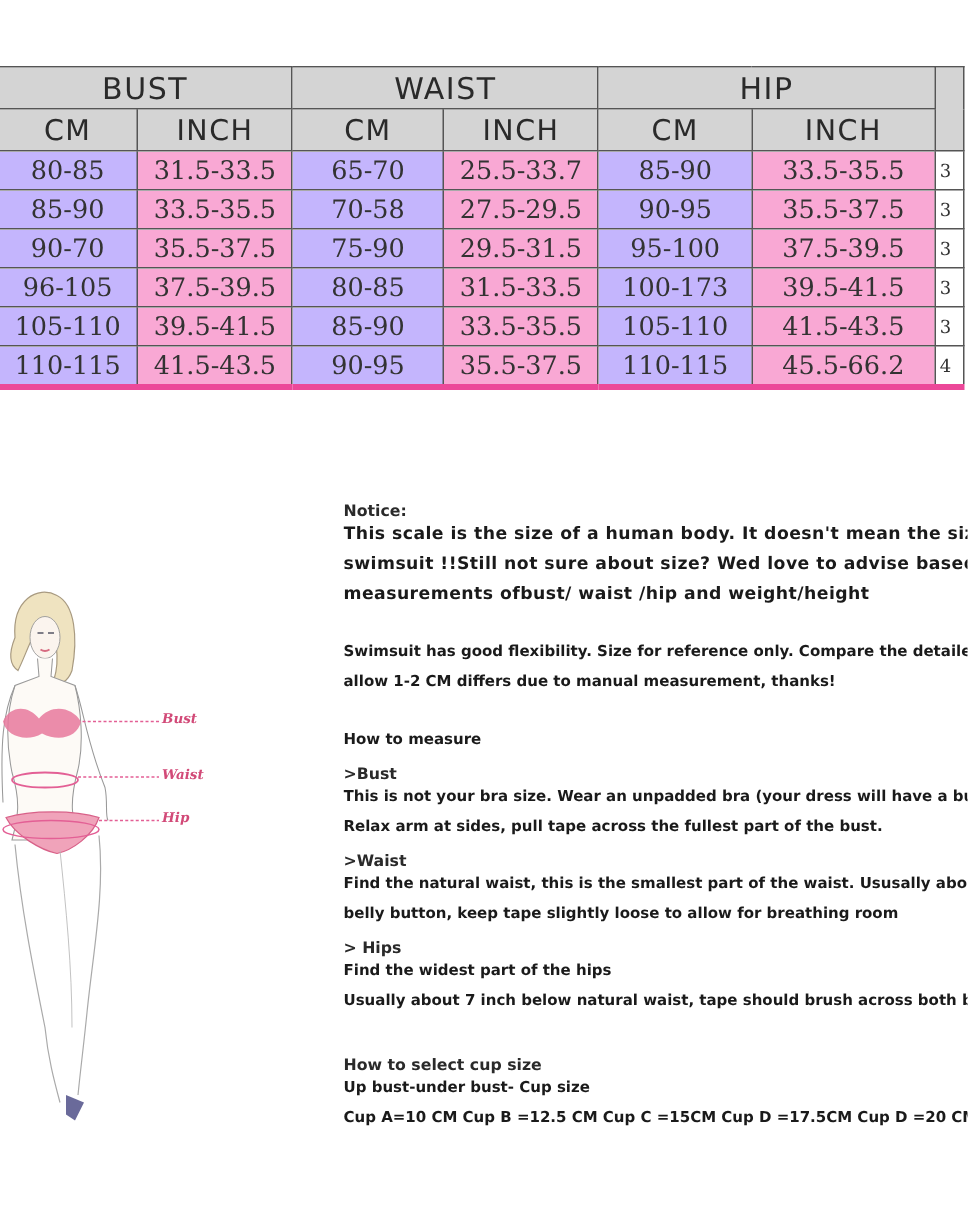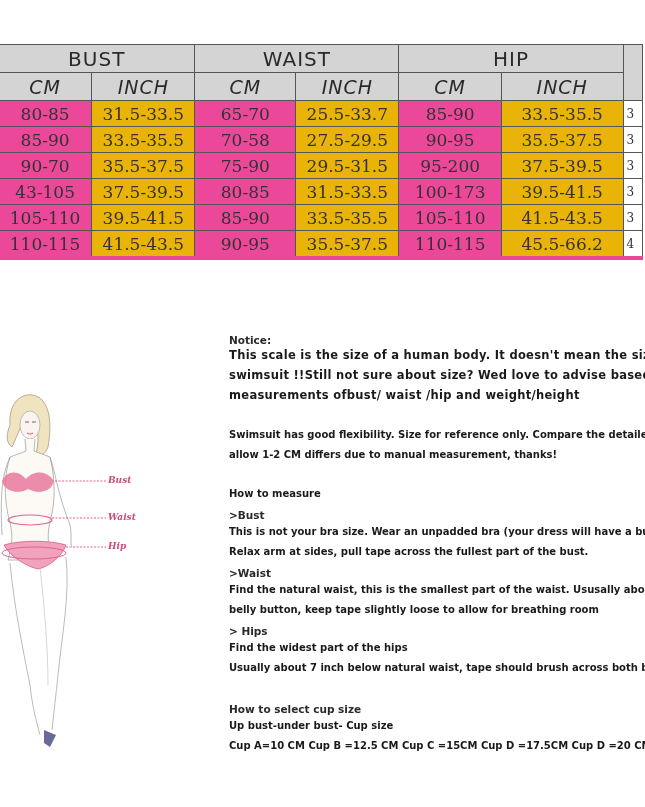--- a/index.html
+++ b/index.html
@@ -20,23 +20,23 @@
     white-space: nowrap;
   }
   .size-table th {
     background: #d4d4d4;
     font-family: "DejaVu Sans", sans-serif;
     font-weight: normal;
     color: #2a2a2a;
     letter-spacing: 1px;
   }
   .size-table tr.group th { height: 27px; font-size: 20px; }
-  .size-table tr.unit th { height: 27px; font-size: 19px; font-style: italic; }
-  .size-table td { height: 25px; font-size: 17px; color: #333; background: #ec4899; }
-  .size-table td.inch { background: #eab308; }
+  .size-table tr.unit th { height: 27px; font-size: 19px; }
+  .size-table td { height: 25px; font-size: 17px; color: #333; background: #c4b5fd; }
+  .size-table td.inch { background: #f9a8d4; }
   .size-table td.cut { font-size: 12px; text-align: left; padding-left: 3px; background: #fff; }
   .size-table tbody tr:last-child td { border-bottom: 4px solid #ec4899; }
 
   
   .figure { position: absolute; left: 0; top: 385px; width: 160px; height: 370px; }
   .fig-label { position: absolute; font-family: "DejaVu Serif", serif; font-style: italic; font-weight: bold; font-size: 9px; color: #d24a78; }
 
   
   .notes { position: absolute; left: 229px; top: 329px; width: 430px; white-space: nowrap; overflow: hidden; font-family: "DejaVu Sans", sans-serif; font-weight: bold; color: #1a1a1a; }
   .hl { display: inline-block; position: relative; font-size: 10.5px; line-height: 13px; font-weight: bold; color: #2a2a2a; }
@@ -92,26 +92,26 @@
       <td class="inch">27.5-29.5</td>
       <td>90-95</td>
       <td class="inch">35.5-37.5</td>
       <td class="cut">3</td>
     </tr>
     <tr>
       <td>90-70</td>
       <td class="inch">35.5-37.5</td>
       <td>75-90</td>
       <td class="inch">29.5-31.5</td>
-      <td>95-200</td>
+      <td>95-100</td>
       <td class="inch">37.5-39.5</td>
       <td class="cut">3</td>
     </tr>
     <tr>
-      <td>43-105</td>
+      <td>96-105</td>
       <td class="inch">37.5-39.5</td>
       <td>80-85</td>
       <td class="inch">31.5-33.5</td>
       <td>100-173</td>
       <td class="inch">39.5-41.5</td>
       <td class="cut">3</td>
     </tr>
     <tr>
       <td>105-110</td>
       <td class="inch">39.5-41.5</td>

